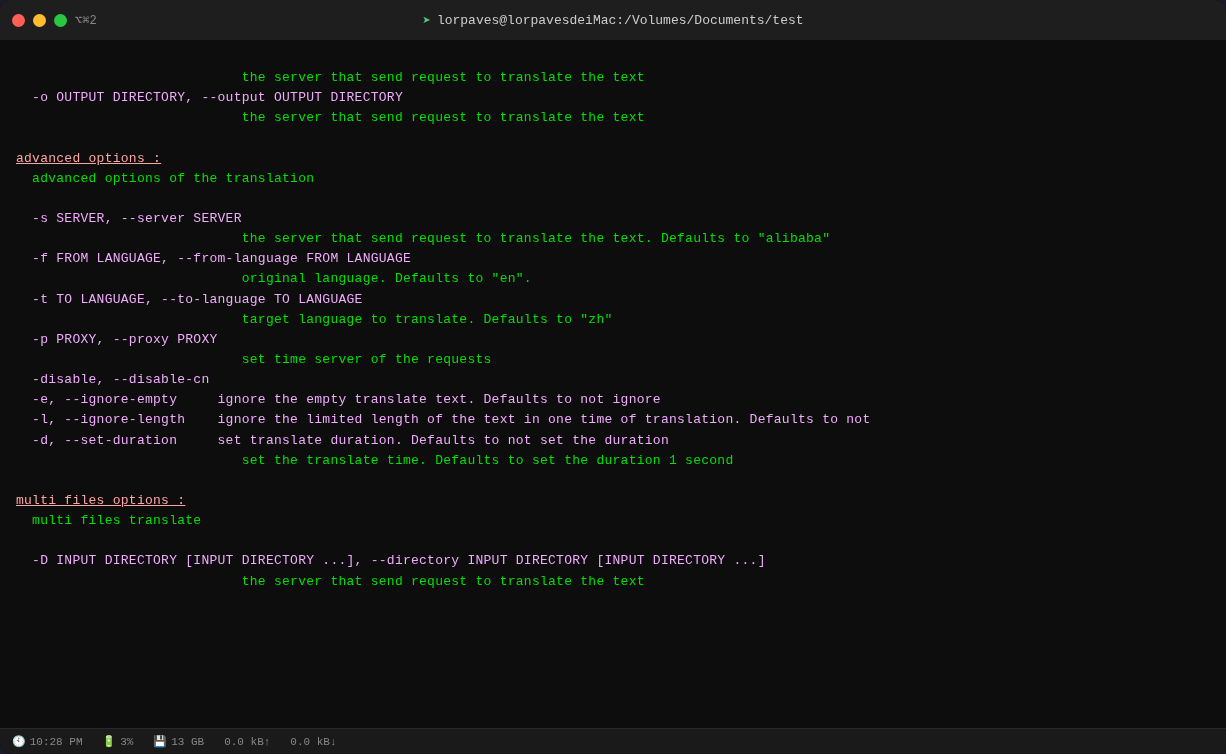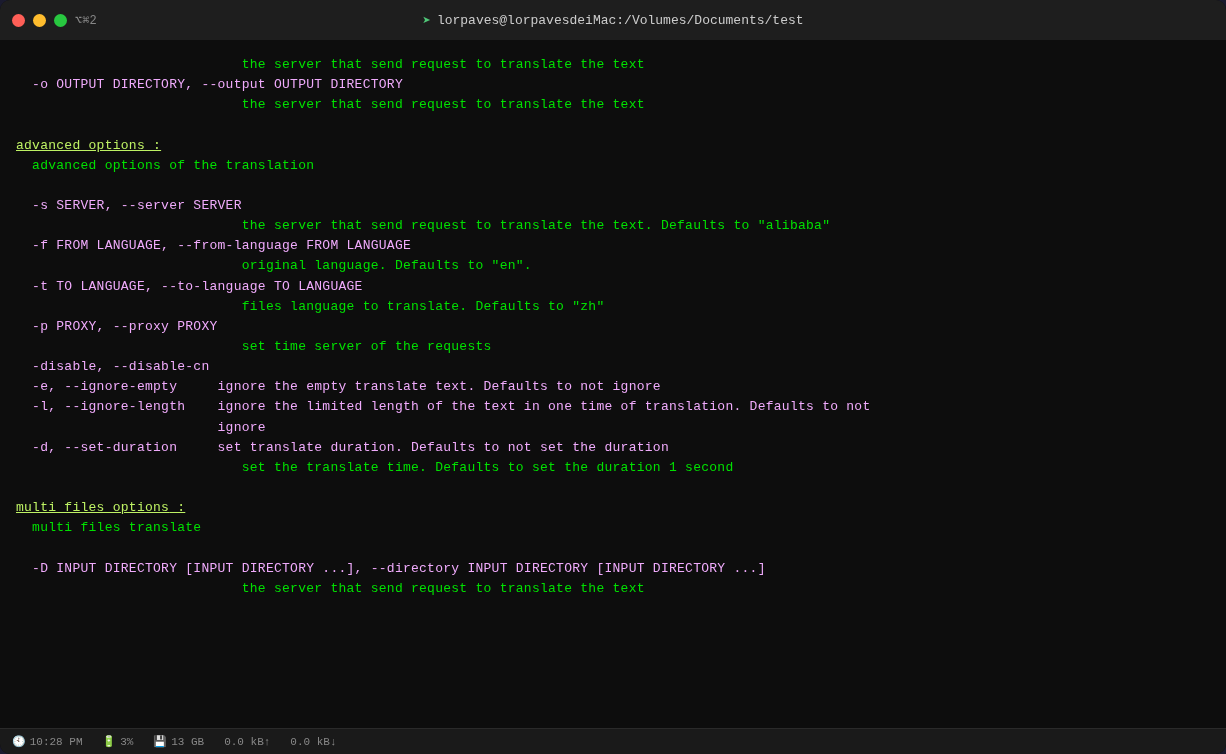--- a/index.html
+++ b/index.html
@@ -57,29 +57,29 @@
       align-items: center;
       gap: 6px;
     }
     .titlebar-icon {
       color: #50c878;
       font-size: 14px;
     }
     .terminal-body {
       flex: 1;
       background: #0d0d0d;
-      padding: 15px 16px;
+      padding: 28px 16px;
       overflow: hidden;
       color: #f8f8f2;
       line-height: 1.55;
     }
     .green { color: #00e000; }
     .white { color: #f0abfc; }
     .red-underline {
-      color: #bef264;
+      color: #fca5a5;
       text-decoration: underline;
     }
     .arrow {
       color: #00cc00;
     }
     .cmd-bold {
       color: #00ff00;
       font-weight: bold;
     }
     .line {
@@ -140,27 +140,26 @@
     <div class="line green">                            the server that send request to translate the text</div>
     <div class="line">&nbsp;</div>
     <div class="line"><span class="red-underline">advanced options</span><span class="red-underline"> :</span></div>
     <div class="line green">  advanced options of the translation</div>
     <div class="line">&nbsp;</div>
     <div class="line white">  -s SERVER, --server SERVER</div>
     <div class="line green">                            the server that send request to translate the text. Defaults to "alibaba"</div>
     <div class="line white">  -f FROM LANGUAGE, --from-language FROM LANGUAGE</div>
     <div class="line green">                            original language. Defaults to "en".</div>
     <div class="line white">  -t TO LANGUAGE, --to-language TO LANGUAGE</div>
-    <div class="line green">                            files language to translate. Defaults to "zh"</div>
+    <div class="line green">                            target language to translate. Defaults to "zh"</div>
     <div class="line white">  -p PROXY, --proxy PROXY</div>
     <div class="line green">                            set time server of the requests</div>
     <div class="line white">  -disable, --disable-cn</div>
     <div class="line white">  -e, --ignore-empty     ignore the empty translate text. Defaults to not ignore</div>
     <div class="line white">  -l, --ignore-length    ignore the limited length of the text in one time of translation. Defaults to not</div>
-    <div class="line white">                         ignore</div>
     <div class="line white">  -d, --set-duration     set translate duration. Defaults to not set the duration</div>
     <div class="line green">                            set the translate time. Defaults to set the duration 1 second</div>
     <div class="line">&nbsp;</div>
     <div class="line"><span class="red-underline">multi files options</span><span class="red-underline"> :</span></div>
     <div class="line green">  multi files translate</div>
     <div class="line">&nbsp;</div>
     <div class="line white">  -D INPUT DIRECTORY [INPUT DIRECTORY ...], --directory INPUT DIRECTORY [INPUT DIRECTORY ...]</div>
     <div class="line green">                            the server that send request to translate the text</div>
   </div>
 

